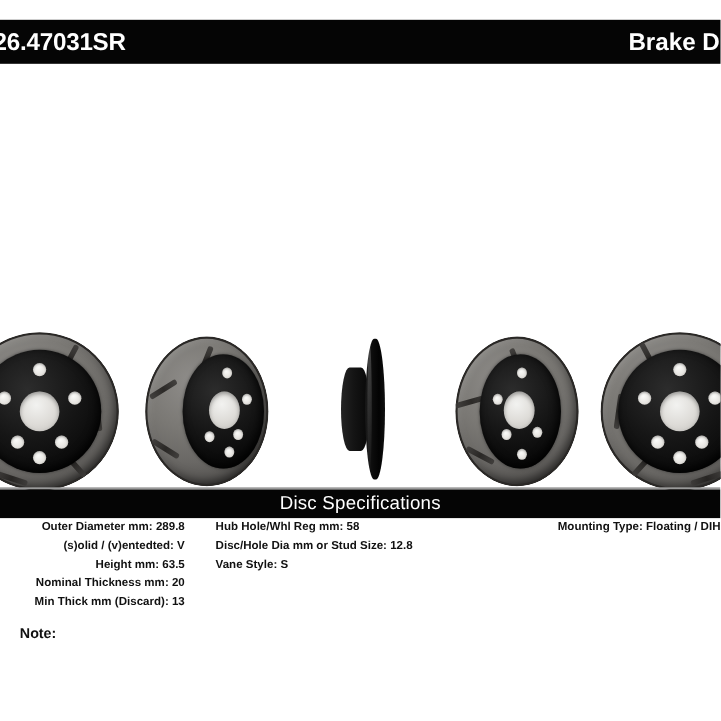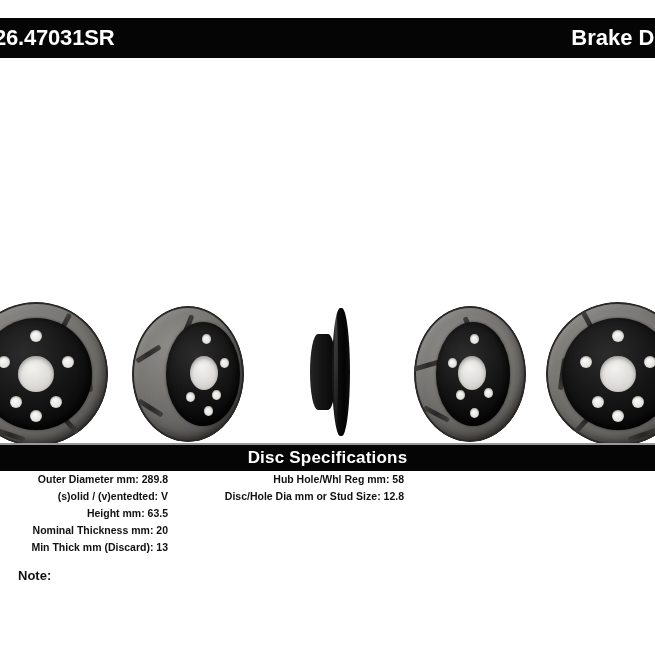--- a/index.html
+++ b/index.html
@@ -146,38 +146,38 @@
     width: 655px;
     height: 26px;
     background: #050505;
     display: flex;
     align-items: center;
     justify-content: center;
   }
   .spec-banner-title {
     color: #ffffff;
     font-size: 17px;
-    font-weight: bold;
+    font-weight: normal;
     letter-spacing: 0.2px;
   }
 
   
   .spec-area {
     position: absolute;
     left: 0;
     top: 471px;
     width: 595px;
     height: 110px;
   }
   .spec-col {
     position: absolute;
     top: 0;
   }
   .spec-col-left  { left: -52px; width: 220px; text-align: right; }
-  .spec-col-mid   { left: 196px; width: 208px; text-align: right; }
+  .spec-col-mid   { left: 196px; width: 208px; }
   .spec-col-right { left: 440px; width: 215px; text-align: right; }
 
   .spec-row {
     font-size: 10.5px;
     font-weight: bold;
     line-height: 17px;
     white-space: nowrap;
     color: #111111;
   }
   .spec-label { }
@@ -323,21 +323,31 @@
 
   <div class="spec-col spec-col-mid">
     <div class="spec-row">
       <span class="spec-label">Hub Hole/Whl Reg mm:</span>
       <span class="spec-value">58</span>
     </div>
     <div class="spec-row">
       <span class="spec-label">Disc/Hole Dia mm or Stud Size:</span>
       <span class="spec-value">12.8</span>
     </div>
-  </div>
-
+    <div class="spec-row">
+      <span class="spec-label">Vane Style:</span>
+      <span class="spec-value">S</span>
+    </div>
+  </div>
+
+  <div class="spec-col spec-col-right">
+    <div class="spec-row">
+      <span class="spec-label">Mounting Type:</span>
+      <span class="spec-value">Floating / DIH</span>
+    </div>
+  </div>
 
 </div>
 
 <div class="note-block">
   <span class="note-label">Note:</span>
   <span class="note-value"></span>
 </div>
 
 </body></html>

